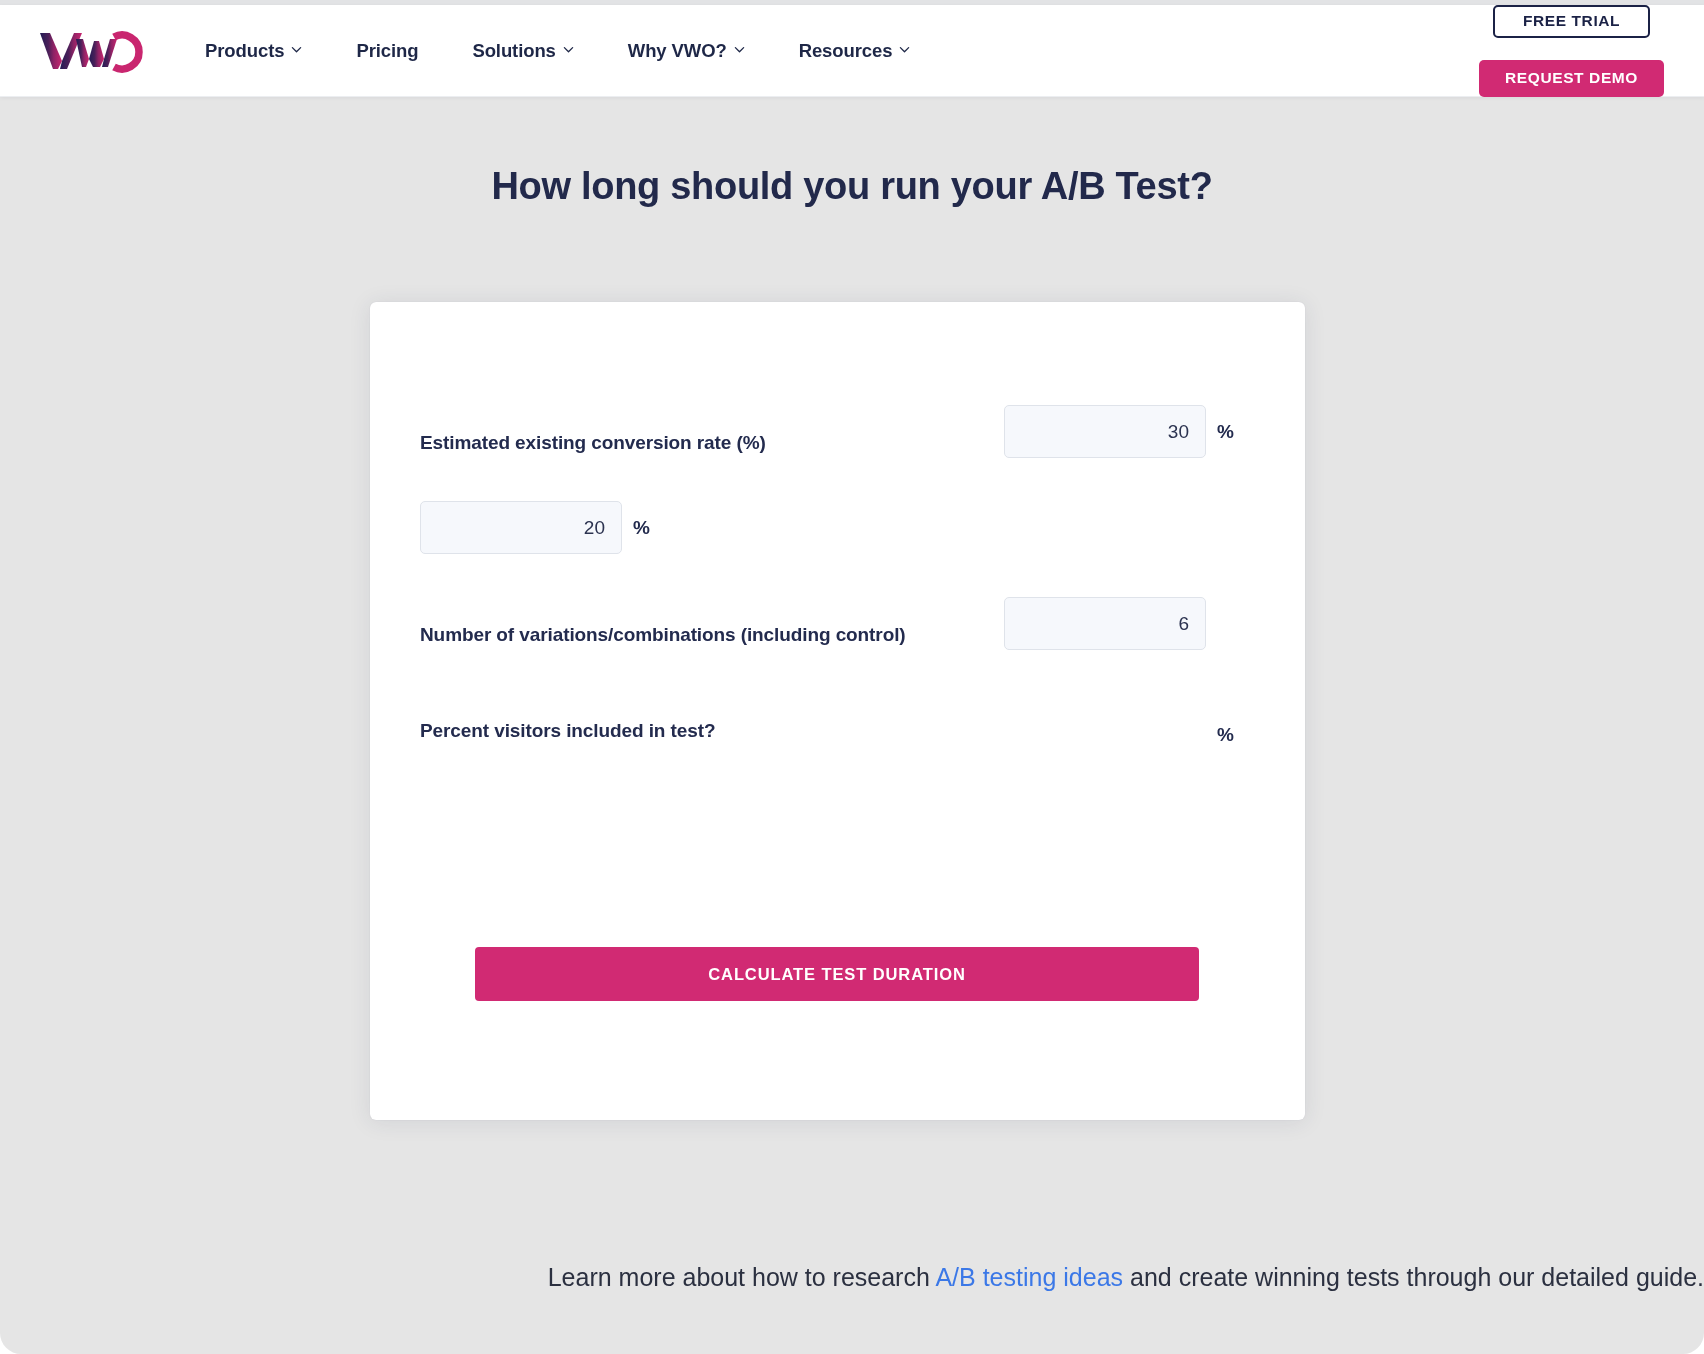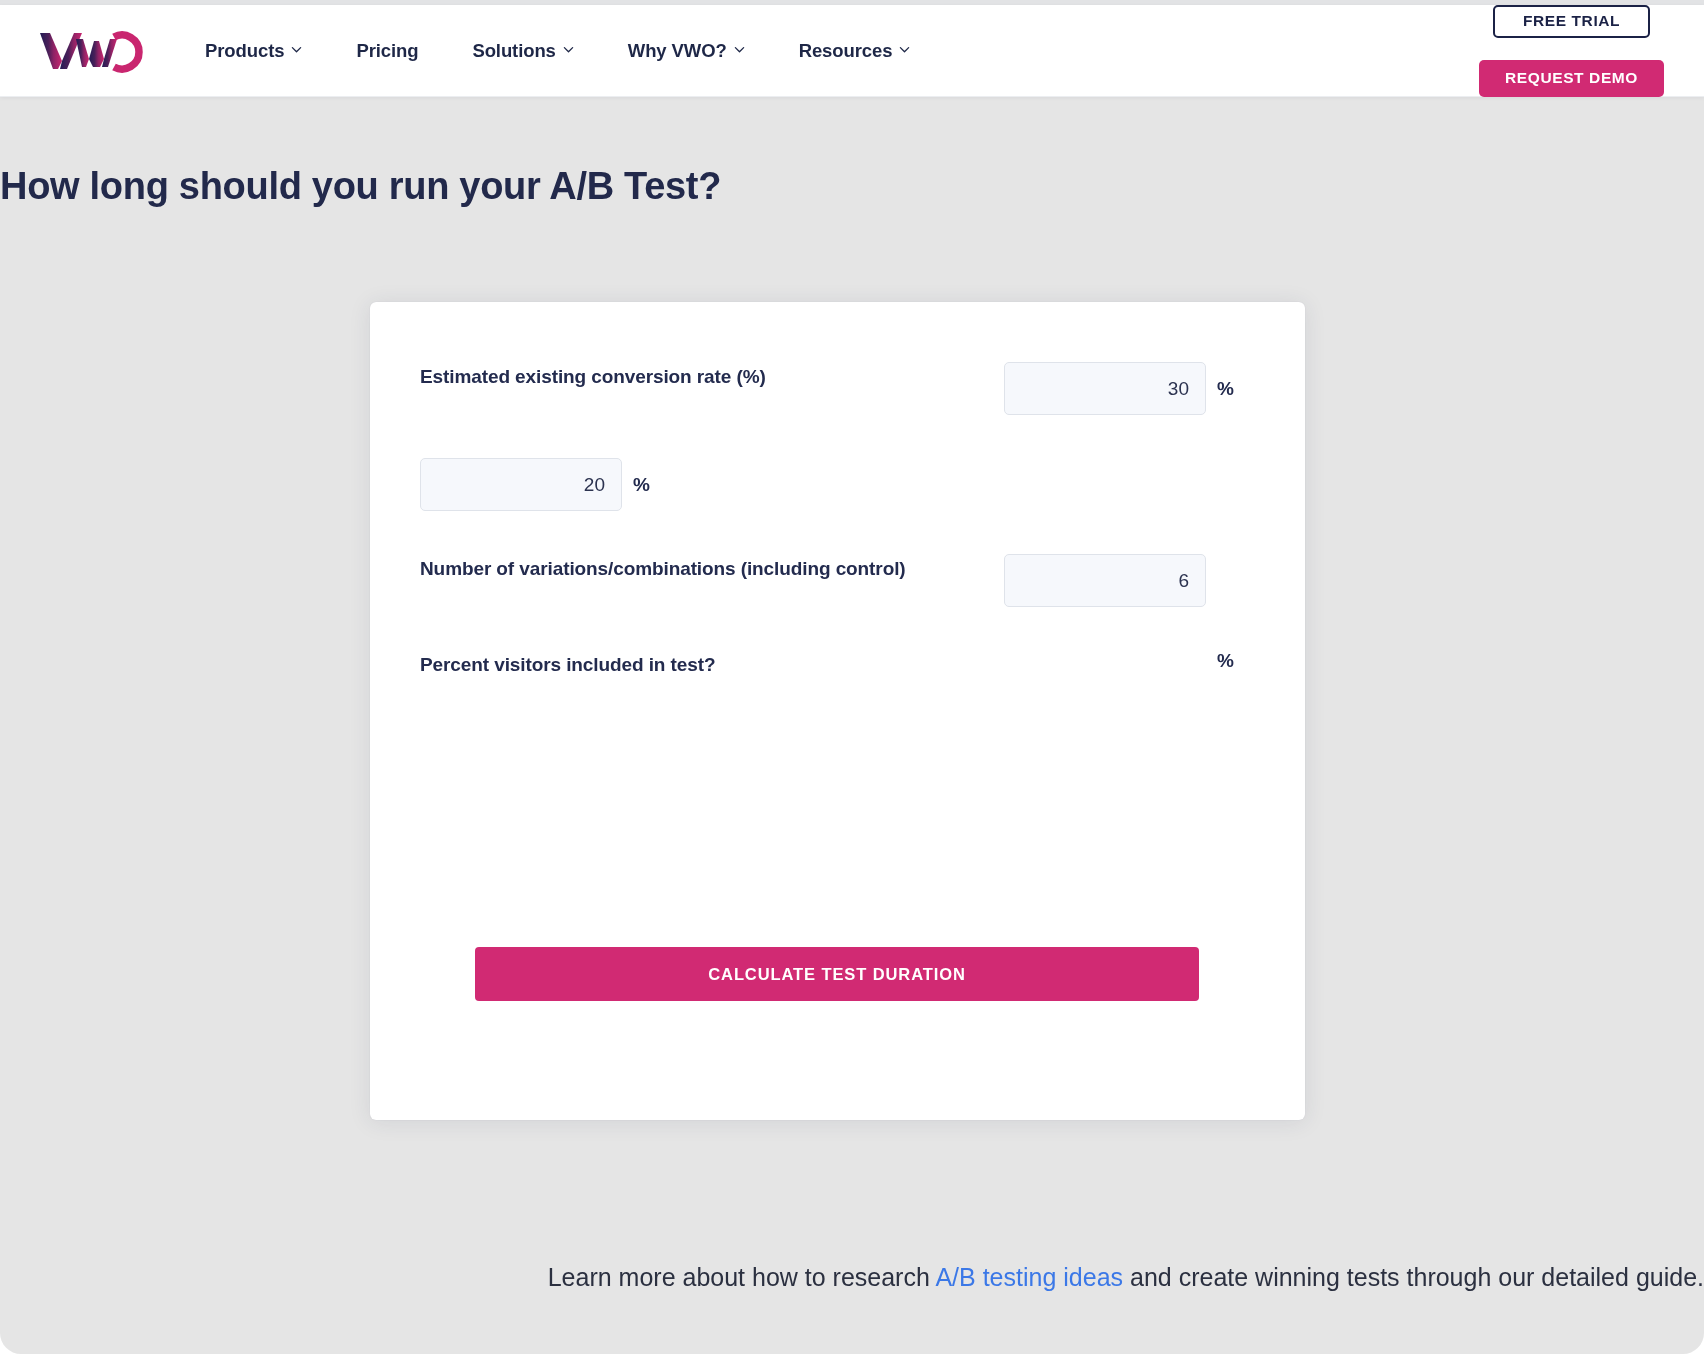--- a/index.html
+++ b/index.html
@@ -136,21 +136,21 @@
     position: absolute;
     top: 97px; left: 0;
     width: 1704px;
   }
 
   .page-title {
     position: absolute;
     top: 68px;
     left: 0;
     width: 1704px;
-    text-align: left;
+    text-align: center;
     font-size: 38px;
     font-weight: 700;
     color: #22294b;
     letter-spacing: -0.3px;
   }
 
   
   .calc-card {
     position: absolute;
     top: 205px;
@@ -164,21 +164,21 @@
 
   .form-rows {
     position: absolute;
     top: 0; left: 0;
     width: 935px;
     padding: 60px 70px 0 50px;
   }
 
   .form-row {
     display: flex;
-    align-items: flex-start;
+    align-items: flex-end;
     justify-content: space-between;
     min-height: 96px;
   }
 
   .form-label {
     font-size: 19px;
     font-weight: 700;
     color: #232b4e;
     line-height: 1.56;
     letter-spacing: -0.1px;

